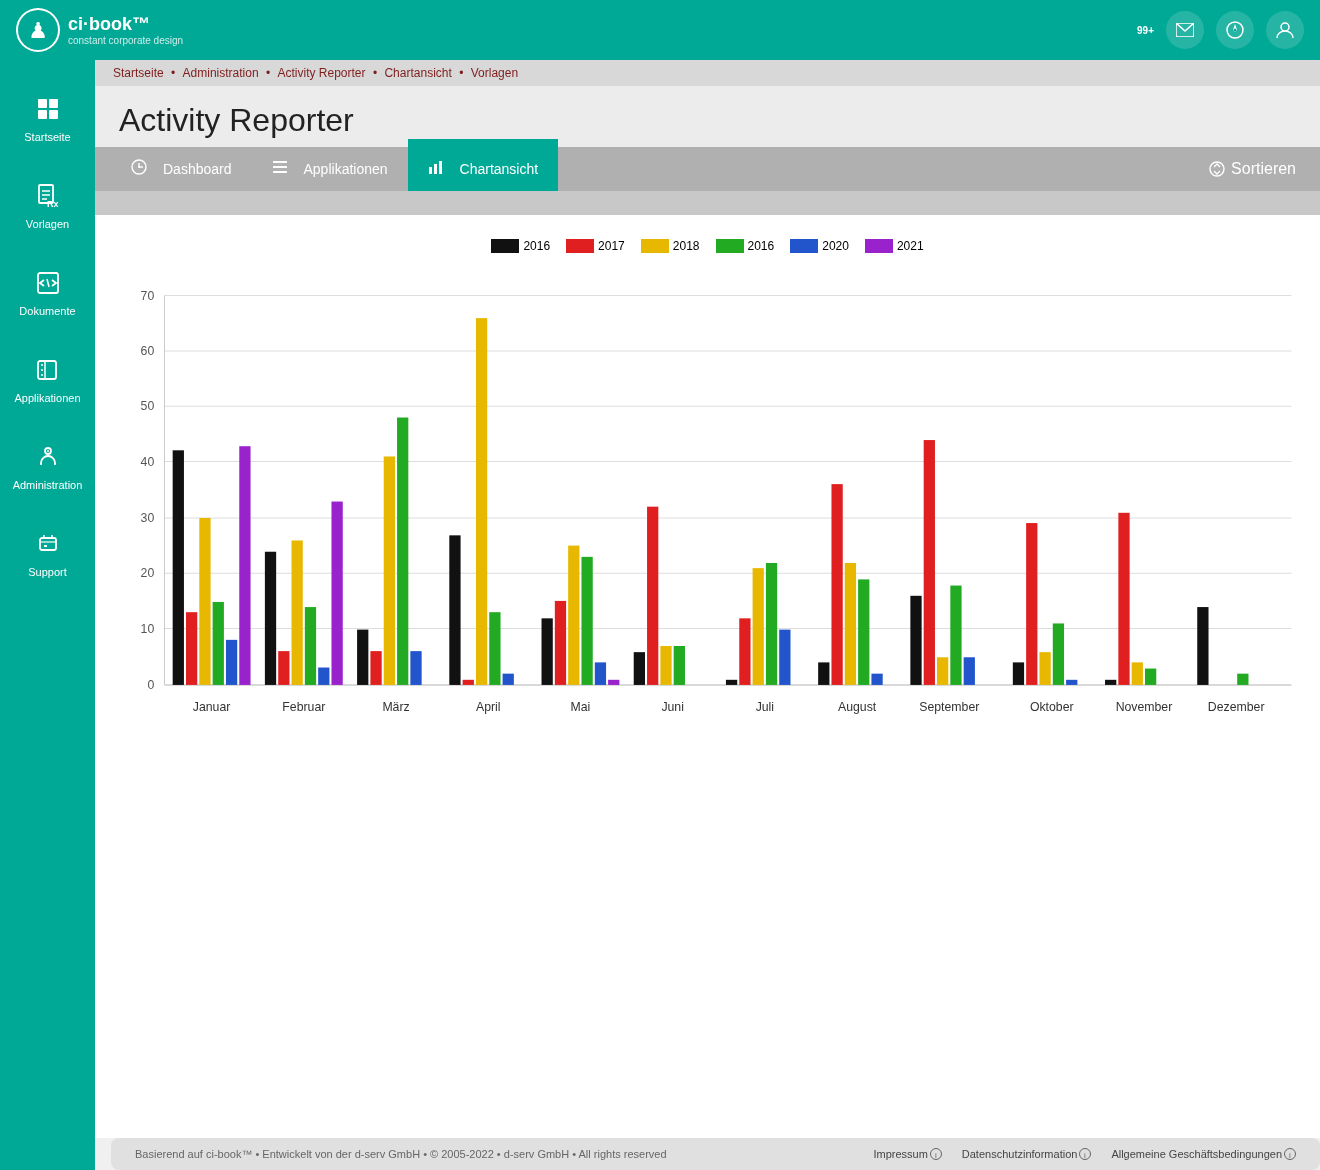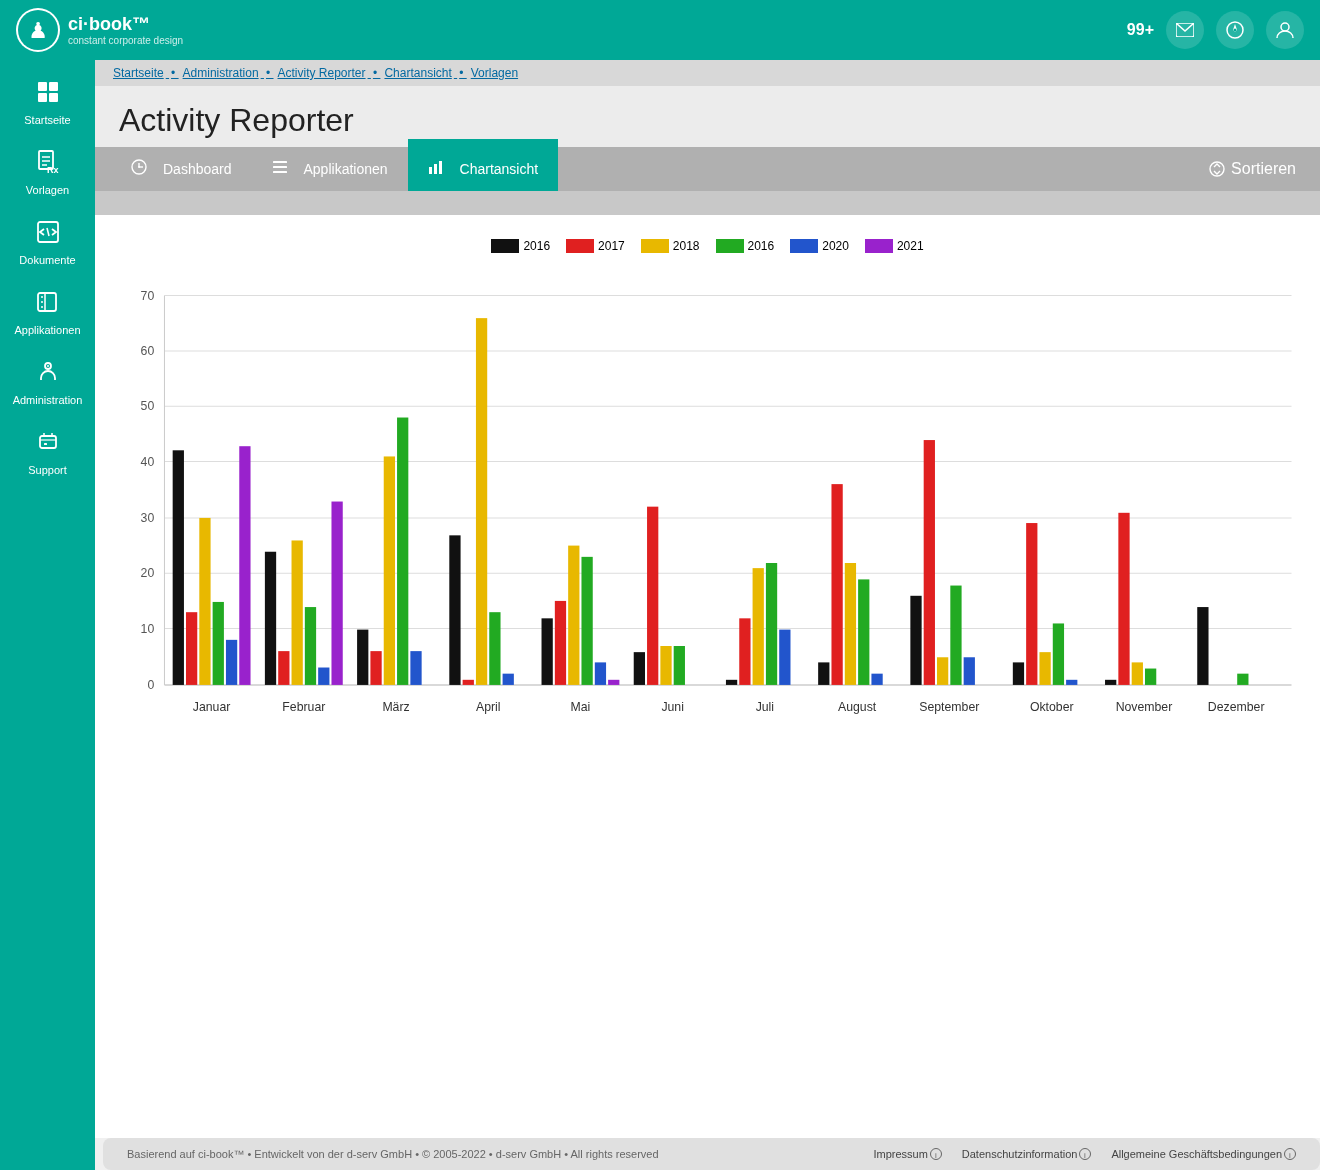--- a/index.html
+++ b/index.html
@@ -30,21 +30,21 @@
       overflow: hidden;
     }
 
     .header-right {
       display: flex;
       align-items: center;
       gap: 12px;
     }
     .header-badge {
       color: white;
-      font-size: 16px;
+      font-size: 10px;
       font-weight: bold;
     }
     .header-icon-btn {
       width: 38px; height: 38px;
       background: rgba(255,255,255,0.15);
       border-radius: 50%;
       display: flex; align-items: center; justify-content: center;
       cursor: pointer;
       border: none;
       color: white;
@@ -70,20 +70,21 @@
       color: white;
       padding: 12px 8px;
       cursor: pointer;
       width: 100%;
       text-align: center;
       text-decoration: none;
     }
     .sidebar-item-icon {
       font-size: 24px;
       margin-bottom: 4px;
+      margin-top: 17px;
     }
     .sidebar-item-label {
       font-size: 11px;
       color: white;
     }
 
     
     .main {
       margin-left: 95px;
       margin-top: 60px;
@@ -91,22 +92,21 @@
       display: flex;
       flex-direction: column;
       min-height: calc(1170px - 60px);
     }
 
     
     .breadcrumb {
       background: #d8d8d8;
       padding: 6px 16px;
       font-size: 12px;
-      color: #0369a1;
-      text-decoration: underline;
+      color: #7f1d1d;
     }
     .breadcrumb span { margin: 0 2px; }
 
     
     .page-title-area {
       background: #ececec;
       padding: 16px 24px 8px;
     }
     .page-title {
       font-size: 32px;
@@ -570,21 +570,21 @@
           <rect x="65" y="400" width="11" height="0" fill="#9922cc"></rect>
           <text class="month-label" x="38" y="425" text-anchor="middle">Dezember</text>
         </g>
         </g>
       </svg>
     </div>
   </div>
 
   <div style="flex:1; background:white; min-height:80px;"></div>
 
-  <div class="footer" style="margin-left:8px;border-radius:8px;">
+  <div class="footer" style="margin-left:16px;border-radius:8px;">
     <span>Basierend auf ci-book™ • Entwickelt von der d-serv GmbH • © 2005-2022 • d-serv GmbH • All rights reserved</span>
     <div class="footer-links">
       <span class="footer-link">
         Impressum
         <svg width="12" height="12" viewBox="0 0 12 12" fill="none">
             <circle cx="6" cy="6" r="5.5" stroke="#666" stroke-width="1"></circle>
             <text x="6" y="9.5" text-anchor="middle" font-size="8" fill="#666">i</text>
           </svg>
       </span>
       <span class="footer-link">

